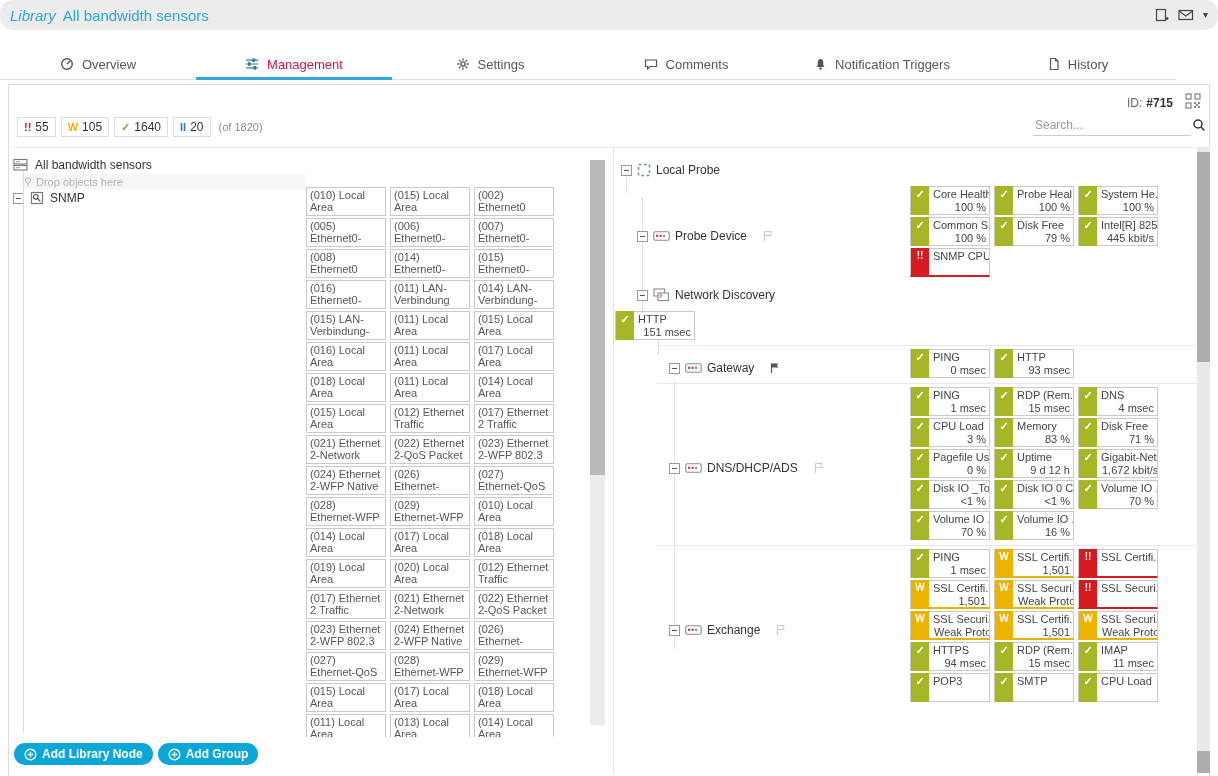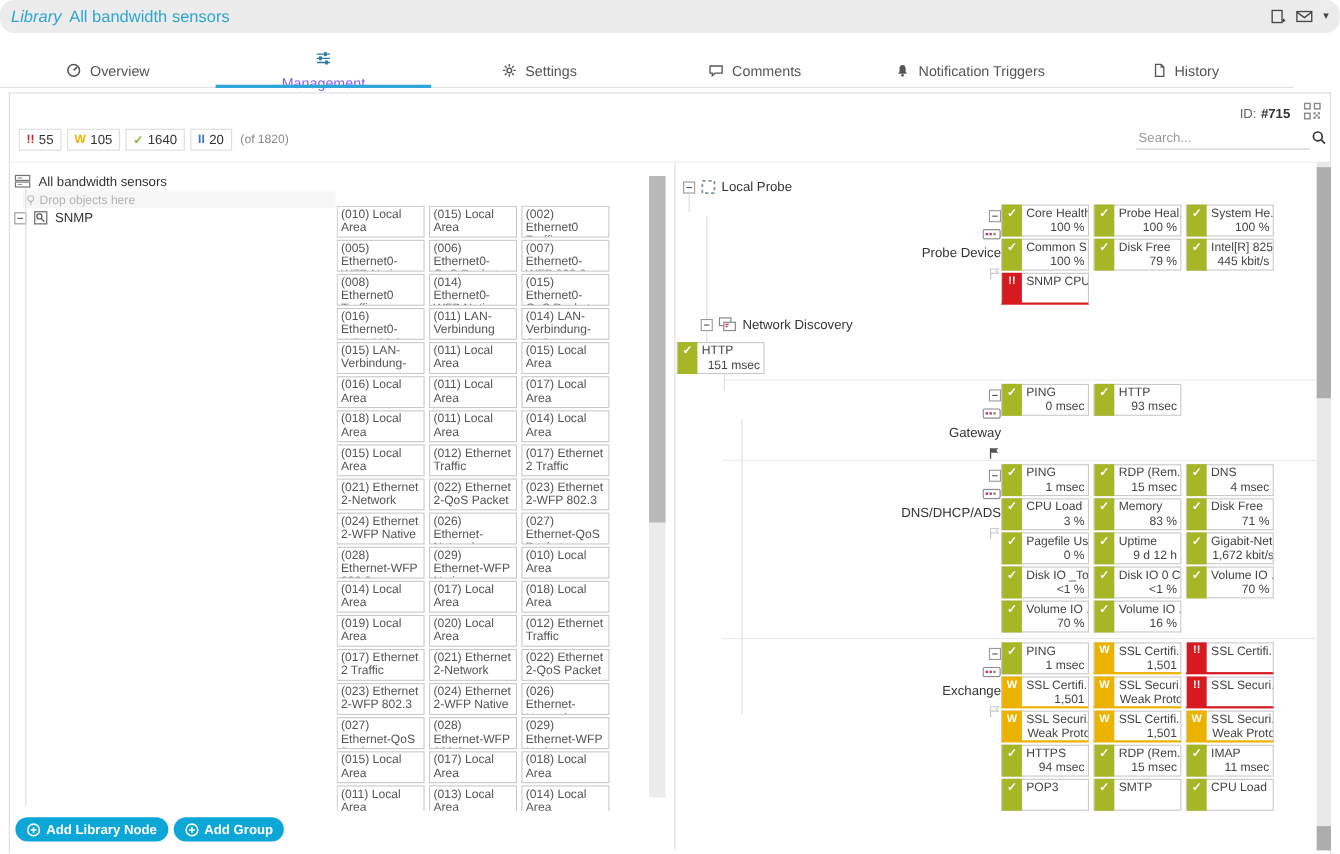--- a/index.html
+++ b/index.html
@@ -13,21 +13,21 @@
   .header .title{color:#2ea6d0;font-size:15px;}
   .header-icons{margin-left:auto;display:flex;gap:9px;align-items:center;color:#444;}
   .header-icons span{cursor:pointer;}
   .caret{font-size:10px;color:#444;line-height:10px;}
   
   .tabbar{position:absolute;top:49px;left:0;width:1176px;height:30px;display:flex;
           border-bottom:1px solid #e3e3e3;background:#fff;justify-content:center;}
   .tab{flex:1;display:flex;align-items:center;justify-content:center;gap:8px;
        font-size:13px;color:#555;position:relative;cursor:pointer;}
   .tab svg{color:#555;}
-  .tab.active{color:#8b5cf6;flex-direction:column;}
+  .tab.active{color:#be185d;}
   .tab.active svg{color:#31789e;}
   .tab.active::after{content:"";position:absolute;left:0;right:0;bottom:-1px;height:3px;background:#2ea6d9;}
   
   .main{position:absolute;left:8px;top:84px;width:1202px;height:732px;box-sizing:border-box;
         border:1px solid #dcdcdc;border-bottom:none;background:#fff;}
   #id-row{position:absolute;top:11px;right:36px;font-size:12px;color:#666;}
   #id-row b{color:#333;font-weight:bold;margin-left:4px;}
   #qr{position:absolute;top:8px;right:8px;cursor:pointer;}
   #badges{position:absolute;top:32px;left:8px;display:flex;gap:5px;align-items:center;}
   .badge{border:1px solid #ddd;background:#fff;padding:2px 6px;font-size:12px;display:flex;
@@ -60,22 +60,22 @@
   .divider{position:absolute;left:604px;top:62px;width:1px;height:626px;background:#e0e0e0;}
   .scroll-right{position:absolute;left:1188px;top:62px;width:13px;height:626px;background:#e9e9e9;}
   .scroll-right .thumb{position:absolute;top:5px;left:0;width:13px;height:210px;background:#adadad;}
   .scroll-right .thumb2{position:absolute;bottom:0;left:0;width:13px;height:22px;background:#adadad;}
   
   #device-tree{position:absolute;left:606px;top:62px;width:582px;height:626px;overflow:hidden;
                padding-top:10px;box-sizing:border-box;font-size:12px;color:#333;}
   .trow{display:flex;align-items:center;gap:5px;height:25px;box-sizing:border-box;cursor:pointer;}
   .tsection{display:flex;position:relative;margin-top:2px;}
   .tsection.sep::before{content:"";position:absolute;top:-2px;left:42px;right:0;height:1px;background:#e9e9e9;}
-  .tlabel{width:295px;box-sizing:border-box;display:flex;align-items:flex-end;gap:5px;
-          padding-top:5px;cursor:pointer;flex-direction:column;}
+  .tlabel{width:295px;box-sizing:border-box;display:flex;align-items:center;gap:5px;
+          padding-top:5px;cursor:pointer;}
   .tlabel .lbl{white-space:nowrap;}
   .tsensors{width:255px;display:flex;flex-wrap:wrap;gap:2px 4px;align-content:flex-start;
             padding:2px 0 5px;}
   .note{font-style:italic;color:#555;font-size:11px;width:152px;line-height:13px;margin-left:10px;}
   .flagwrap{margin-left:10px;margin-top:1px;}
   
   .sbox{width:80px;height:29px;box-sizing:border-box;background:#fff;border:1px solid #c9c9c9;
         position:relative;padding-left:20px;font-size:11px;line-height:13px;color:#444;cursor:pointer;}
   .sbox .stripe{position:absolute;left:0;top:-1px;bottom:-1px;width:18px;color:#fff;font-weight:bold;
         font-size:11px;text-align:center;line-height:16px;}

